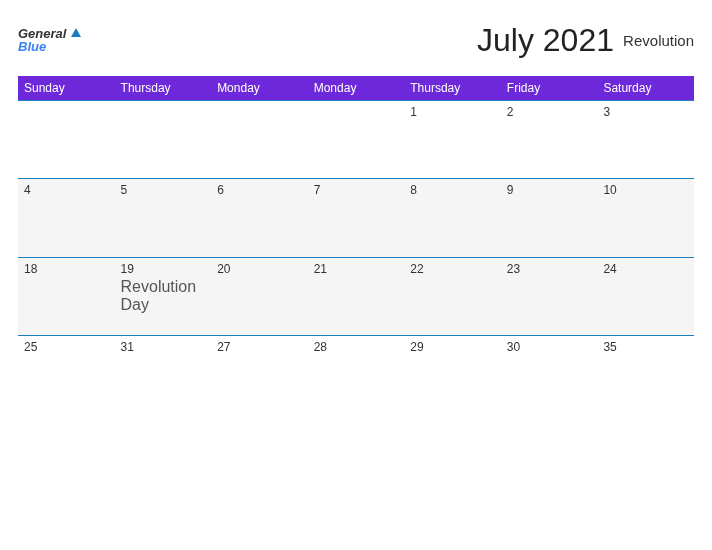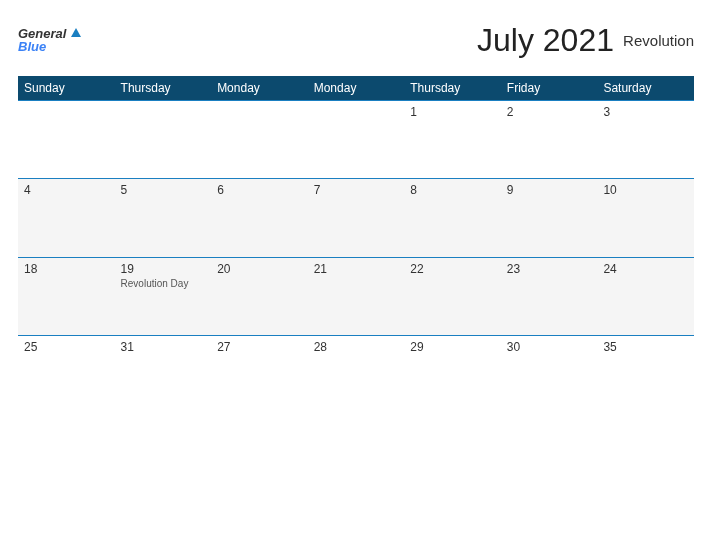--- a/index.html
+++ b/index.html
@@ -49,21 +49,21 @@
       flex: 1;
       display: flex;
       flex-direction: column;
     }
     .cal-table {
       width: 100%;
       border-collapse: collapse;
       flex: 1;
     }
     .col-header {
-      background-color: #0c4a6e;
+      background-color: #6d28d9;
       color: #fff;
       font-size: 12px;
       font-weight: normal;
       padding: 5px 6px;
       text-align: left;
       border: none;
     }
     .day-cell {
       border-top: 1.5px solid #1a7fc1;
       vertical-align: top;
@@ -76,21 +76,21 @@
     }
     .day-cell.alt-row {
       background: #f5f5f5;
     }
     .day-num {
       font-size: 12px;
       color: #333;
       display: block;
     }
     .holiday {
-      font-size: 10px;
+      font-size: 16px;
       color: #555;
       display: block;
       margin-top: 2px;
     }
     
     .logo-row {
       display: flex;
       align-items: center;
       gap: 2px;
     }

